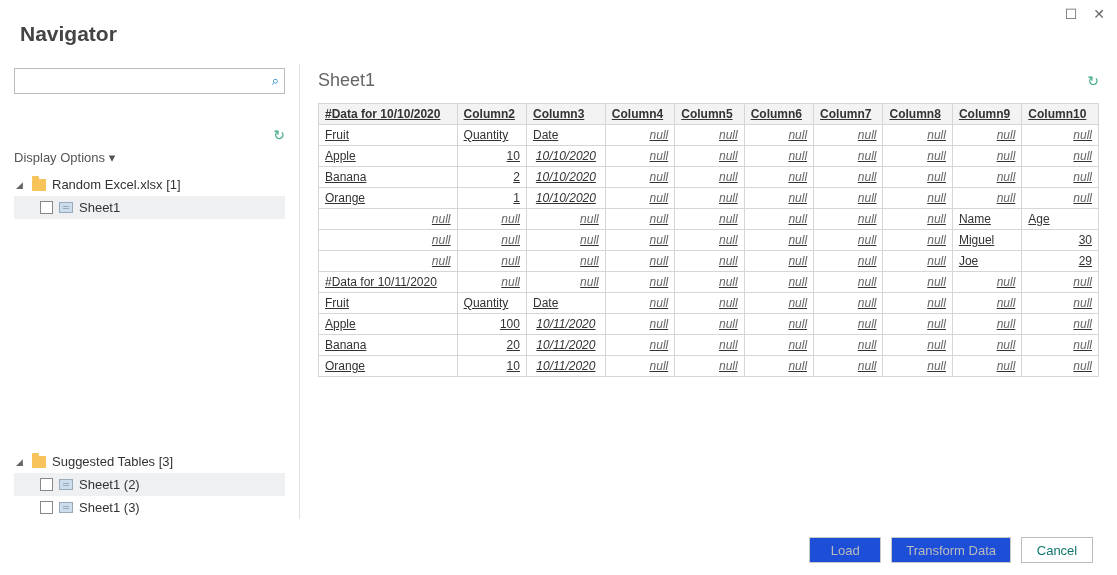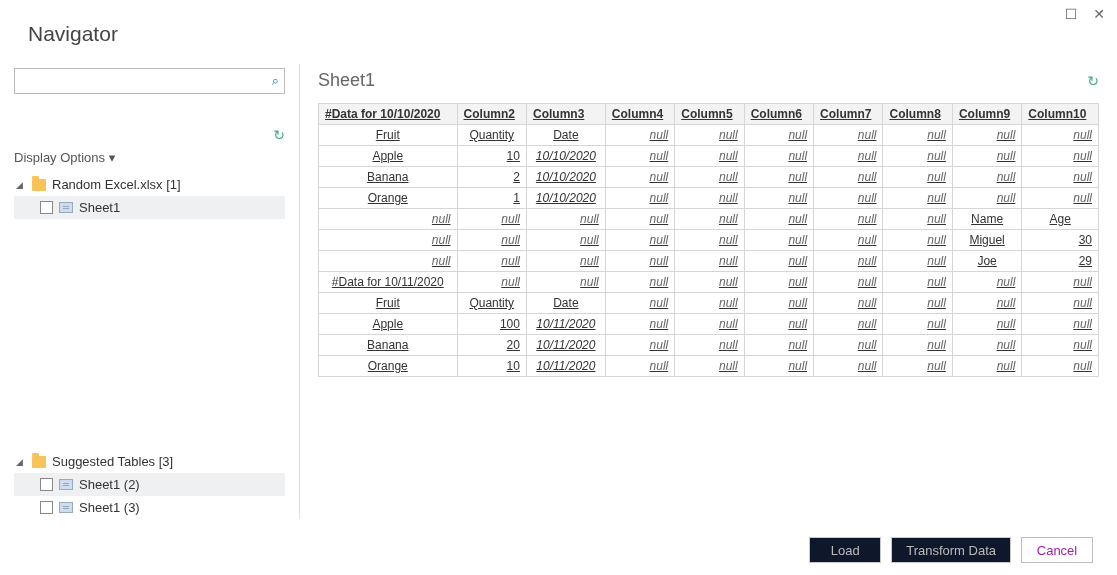--- a/index.html
+++ b/index.html
@@ -18,23 +18,23 @@
     top: 6px;
     right: 12px;
     display: flex;
     gap: 16px;
     color: #666;
     font-size: 14px;
   }
   .window-controls span { cursor: pointer; }
   .title {
     font-size: 21px;
-    font-weight: 400;
+    font-weight: 700;
     color: #444;
-    padding: 22px 0 18px 28px;
+    padding: 22px 0 18px 20px;
   }
   .main {
     display: flex;
     height: calc(100% - 120px);
   }
   
   .left {
     width: 300px;
     padding: 0 14px 0 14px;
     border-right: 1px solid #e0e0e0;
@@ -123,41 +123,41 @@
   }
   table.preview th {
     background: #f3f3f3;
     font-weight: 600;
     text-align: left;
     color: #333;
   }
   td.null { font-style: italic; color: #666; text-align: right; }
   td.num { text-align: right; }
   td.date { text-align: center; font-style: italic; }
-  td.txt { text-align: center; }
+  td.txt { text-align: left; }
   
   .footer {
     position: absolute;
     bottom: 12px;
     right: 24px;
     display: flex;
     gap: 10px;
   }
   .btn {
     min-width: 72px;
     height: 26px;
     border: 1px solid #c9c9c9;
-    background: #0f172a;
+    background: #1d4ed8;
     color: #555;
     font-size: 13px;
     padding: 0 14px;
     cursor: pointer;
   }
   .btn.disabled { color: #bbb; cursor: default; }
-  .btn.primary { color: #a21caf; border-color: #bcbcbc; background:#fff; }
+  .btn.primary { color: #0f766e; border-color: #bcbcbc; background:#fff; }
 </style>
 </head>
 <body>
 
 <div class="window-controls">
   <span>☐</span>
   <span>✕</span>
 </div>
 
 <div class="title">Navigator</div>

